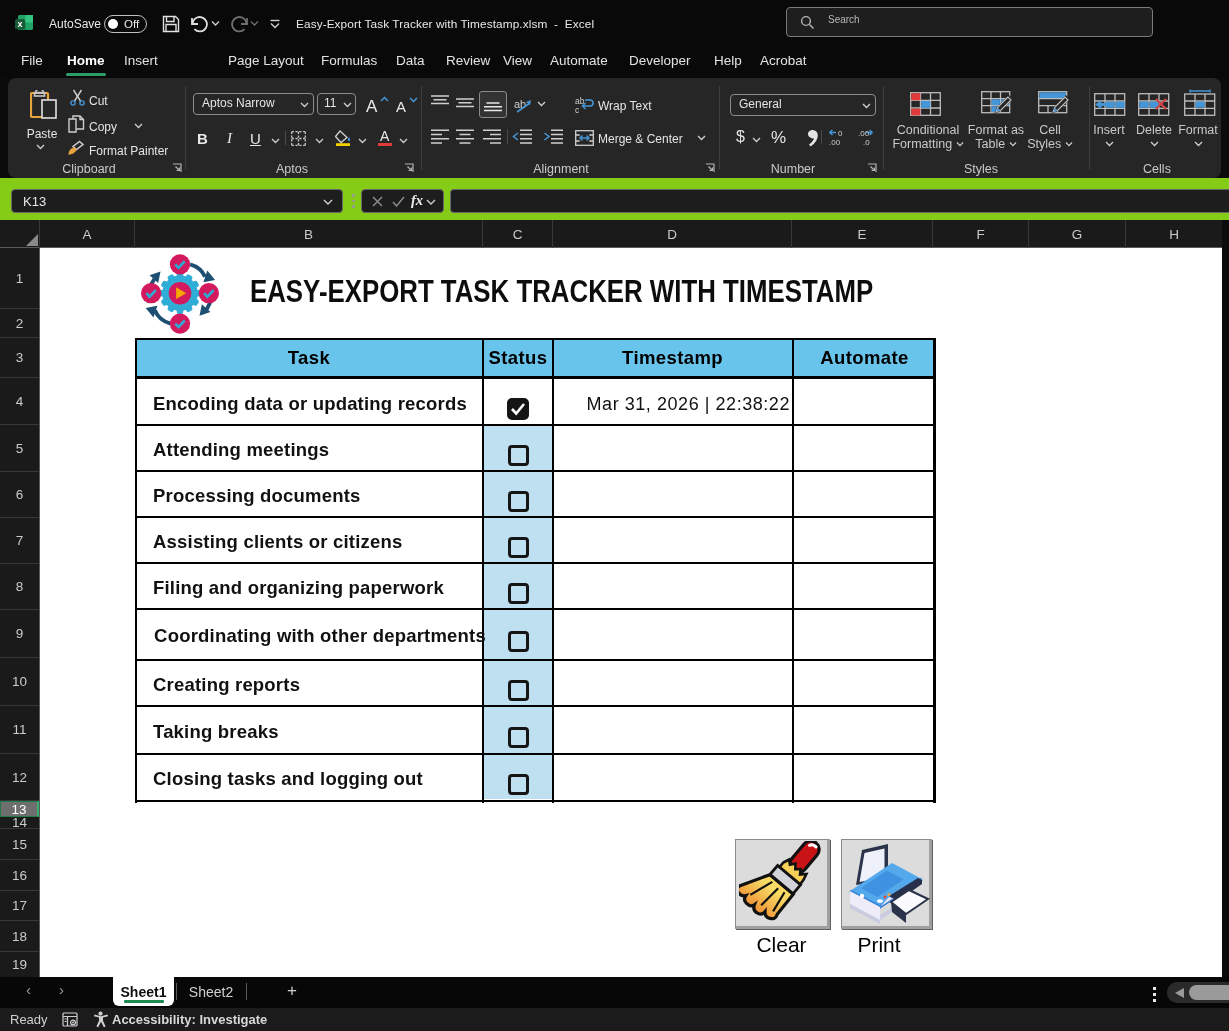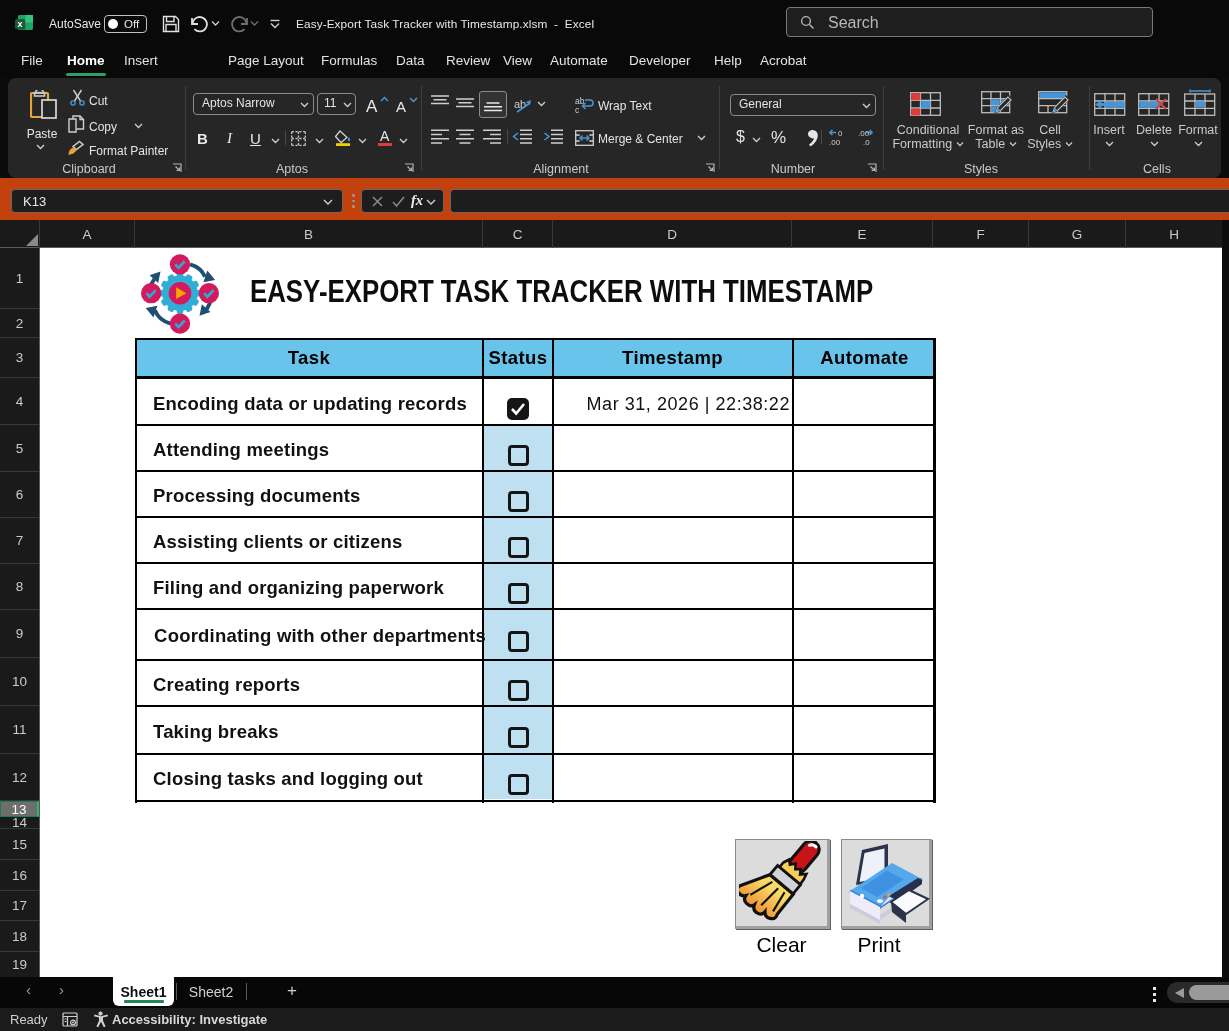--- a/index.html
+++ b/index.html
@@ -15,21 +15,21 @@
   
   #menubar { left:0; top:48px; width:1229px; height:30px; background:#090909; }
   .menu-item { position:absolute; top:5px; color:#e3e3e3; font-size:13.5px; }
   
   #ribbon { left:8px; top:78px; width:1213px; height:100px; background:#262626; border-radius:8px; }
   .rsep { position:absolute; top:5px; width:1px; height:84px; background:#3f3f3f; }
   .rlabel { position:absolute; top:81px; color:#c9c9c9; font-size:12.5px; text-align:center; }
   .rtext { color:#e4e4e4; font-size:12px; }
   .expander { position:absolute; top:82px; width:10px; height:10px; }
   
-  #fbar { left:0; top:178px; width:1229px; height:42px; background:#c2410c; }
+  #fbar { left:0; top:178px; width:1229px; height:42px; background:#84cc16; }
   .fbox { position:absolute; background:#1d1d1d; border:1px solid #686868; border-radius:4px; }
   
   #colheads { left:0; top:220px; width:1222px; height:28px; background:#1a1a1a; border-bottom:1px solid #5a5a5a;}
   .colhead { position:absolute; top:0; height:28px; color:#cbcbcb; font-size:13.5px;
      display:flex; align-items:center; justify-content:center; border-right:1px solid #383838; }
   #rowheads { left:0; top:248px; width:40px; height:729px; background:#1a1a1a; border-right:1px solid #5a5a5a; }
   .rowhead { position:absolute; left:0; width:39px; color:#cbcbcb; font-size:13.5px;
      display:flex; align-items:center; justify-content:center; border-bottom:1px solid #383838; overflow:hidden;}
   
   #sheet { left:40px; top:248px; width:1182px; height:729px; background:#ffffff; overflow:hidden; }
@@ -48,21 +48,21 @@
 
     <svg class="abs" style="left:15px;top:15px" width="18" height="18" viewBox="0 0 18 18">
       <rect x="3" y="0" width="15" height="15" rx="1.5" fill="#21a366"></rect>
       <rect x="10.5" y="0" width="7.5" height="7.5" fill="#33c481"></rect>
       <rect x="3" y="7.5" width="7.5" height="7.5" fill="#107c41"></rect>
       <rect x="0" y="4" width="10" height="10" rx="1.5" fill="#185c37"></rect>
       <text x="5" y="12" font-size="9" font-weight="bold" fill="#fff" text-anchor="middle" font-family="Liberation Sans">x</text>
     </svg>
     <div class="abs tb-txt" style="left:49px;top:17px;font-size:12px;">AutoSave</div>
 
-    <div class="abs" style="left:104px;top:15px;width:43px;height:18px;border:1.5px solid #c0c0c0;border-radius:4px;">
+    <div class="abs" style="left:104px;top:15px;width:43px;height:18px;border:1.5px solid #c0c0c0;border-radius:9px;">
       <div class="abs" style="left:3px;top:2.5px;width:10px;height:10px;border-radius:50%;background:#fff;"></div>
       <div class="abs" style="left:19px;top:1.5px;color:#e8e8e8;font-size:11.5px;">Off</div>
     </div>
 
     <svg class="abs" style="left:162px;top:15px" width="18" height="18" viewBox="0 0 18 18" fill="none" stroke="#e0e0e0" stroke-width="1.4">
       <path d="M1.5 1.5 h12 l3 3 v12 h-15 z"></path>
       <path d="M4.5 1.5 v5 h7.5 v-5"></path>
       <path d="M4 16.5 v-7 h10 v7"></path>
     </svg>
 
@@ -85,21 +85,21 @@
     <svg class="abs" style="left:269px;top:19px" width="12" height="10" viewBox="0 0 12 10" fill="none" stroke="#cfcfcf" stroke-width="1.4">
       <path d="M1.5 1.5 h9"></path>
         <path d="M2 4.5 l4 4 l4 -4"></path>
     </svg>
     <div class="abs tb-txt" style="left:296px;top:16.5px;font-size:11.8px;letter-spacing:0.1px;">Easy-Export Task Tracker with Timestamp.xlsm&nbsp; -&nbsp; Excel</div>
     <div class="abs" id="searchbox">
       <svg class="abs" style="left:13px;top:7px" width="15" height="15" viewBox="0 0 15 15" fill="none" stroke="#b5b5b5" stroke-width="1.4">
         <circle cx="6" cy="6" r="4.4"></circle>
           <path d="M9.5 9.5 L13.5 13.5"></path>
       </svg>
-      <div class="abs" style="left:41px;top:6px;color:#b8b8b8;font-size:16px;">Search</div>
+      <div class="abs" style="left:41px;top:6px;color:#b8b8b8;font-size:10px;">Search</div>
     </div>
   </div>
   <div class="abs" id="menubar">
     <div class="menu-item" style="left:21px;">File</div>
     <div class="menu-item" style="left:67px;color:#fff;font-weight:bold;">Home</div>
     <div class="abs" style="left:66px;top:25px;width:40px;height:3px;background:#2e9e68;border-radius:2px;"></div>
     <div class="menu-item" style="left:124px;">Insert</div>
     <div class="menu-item" style="left:177px;margin-top:36px;">Draw</div>
     <div class="menu-item" style="left:228px;">Page Layout</div>
     <div class="menu-item" style="left:321px;">Formulas</div>

